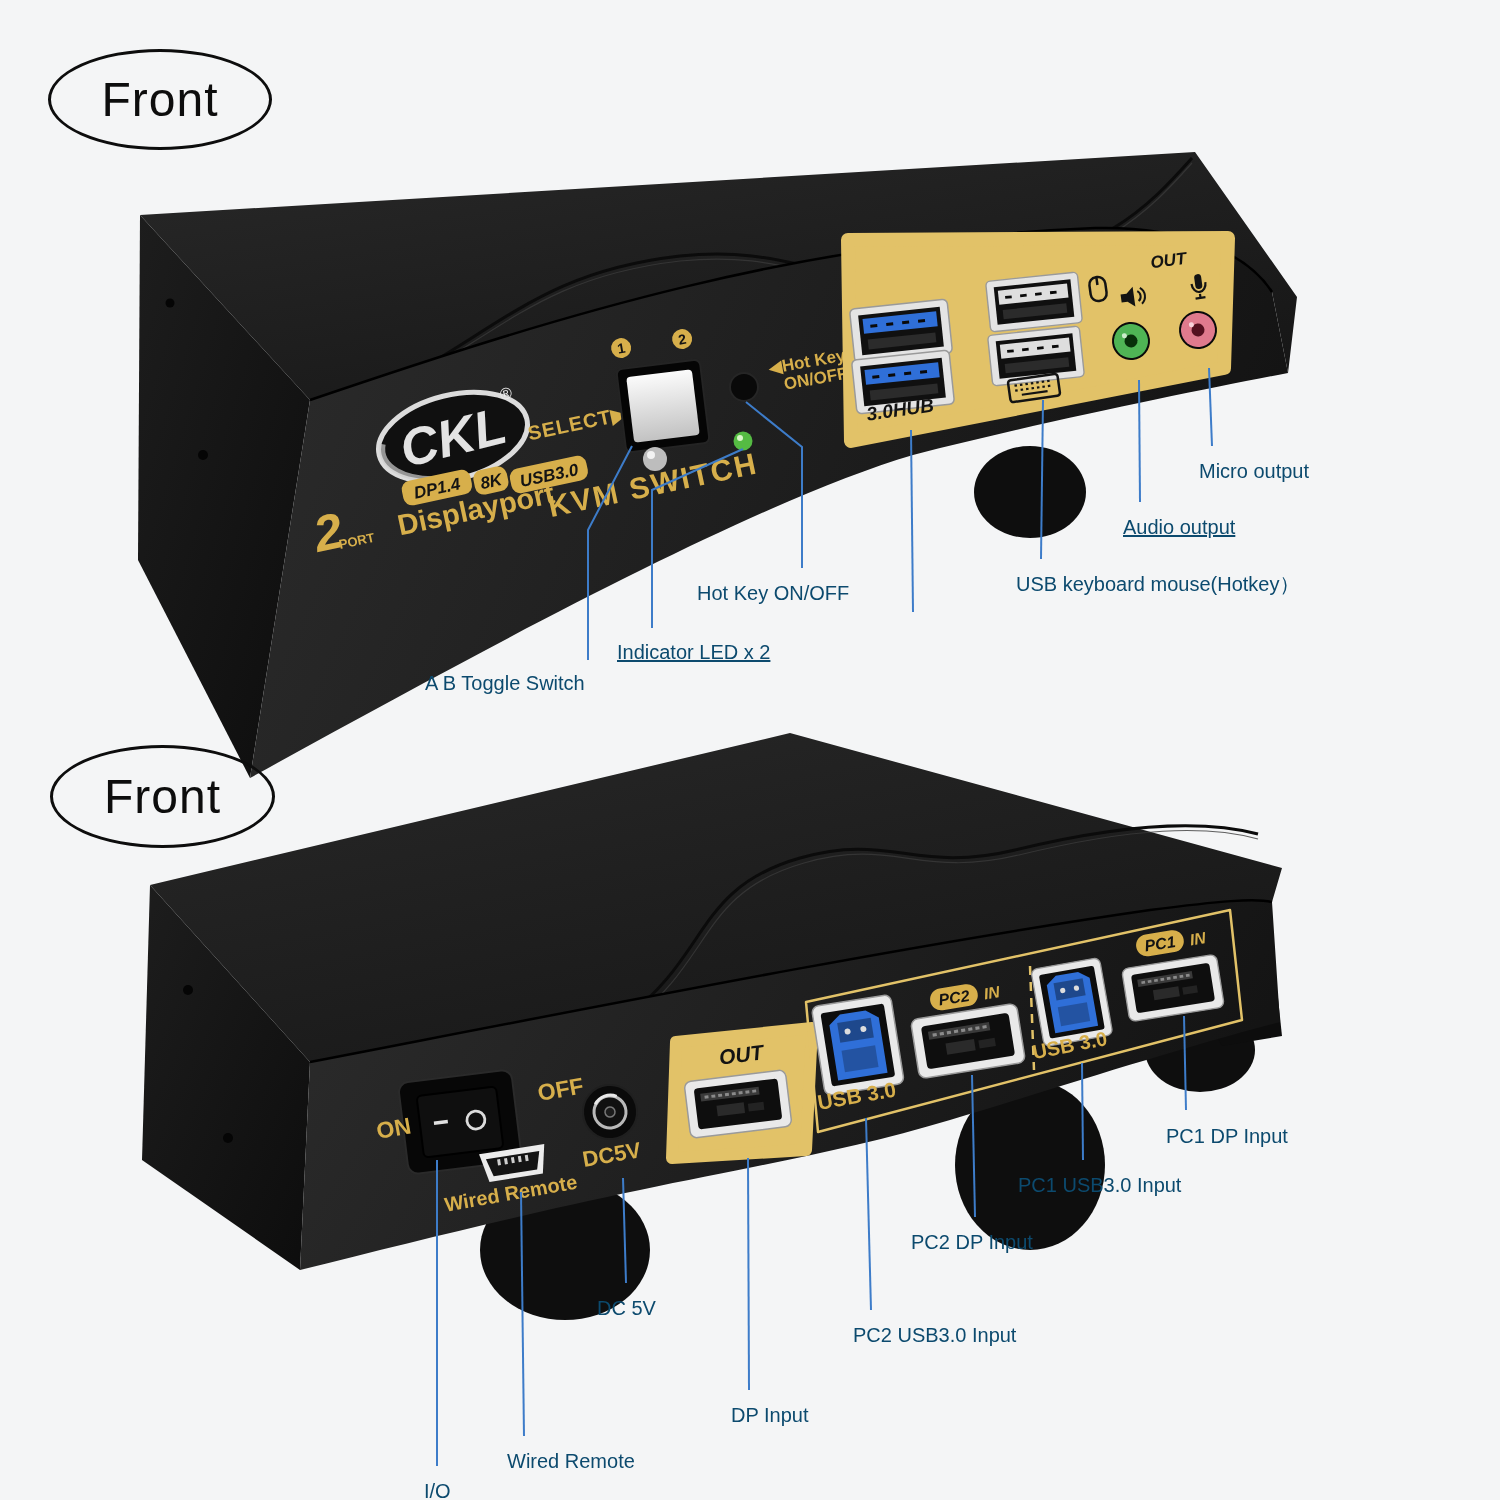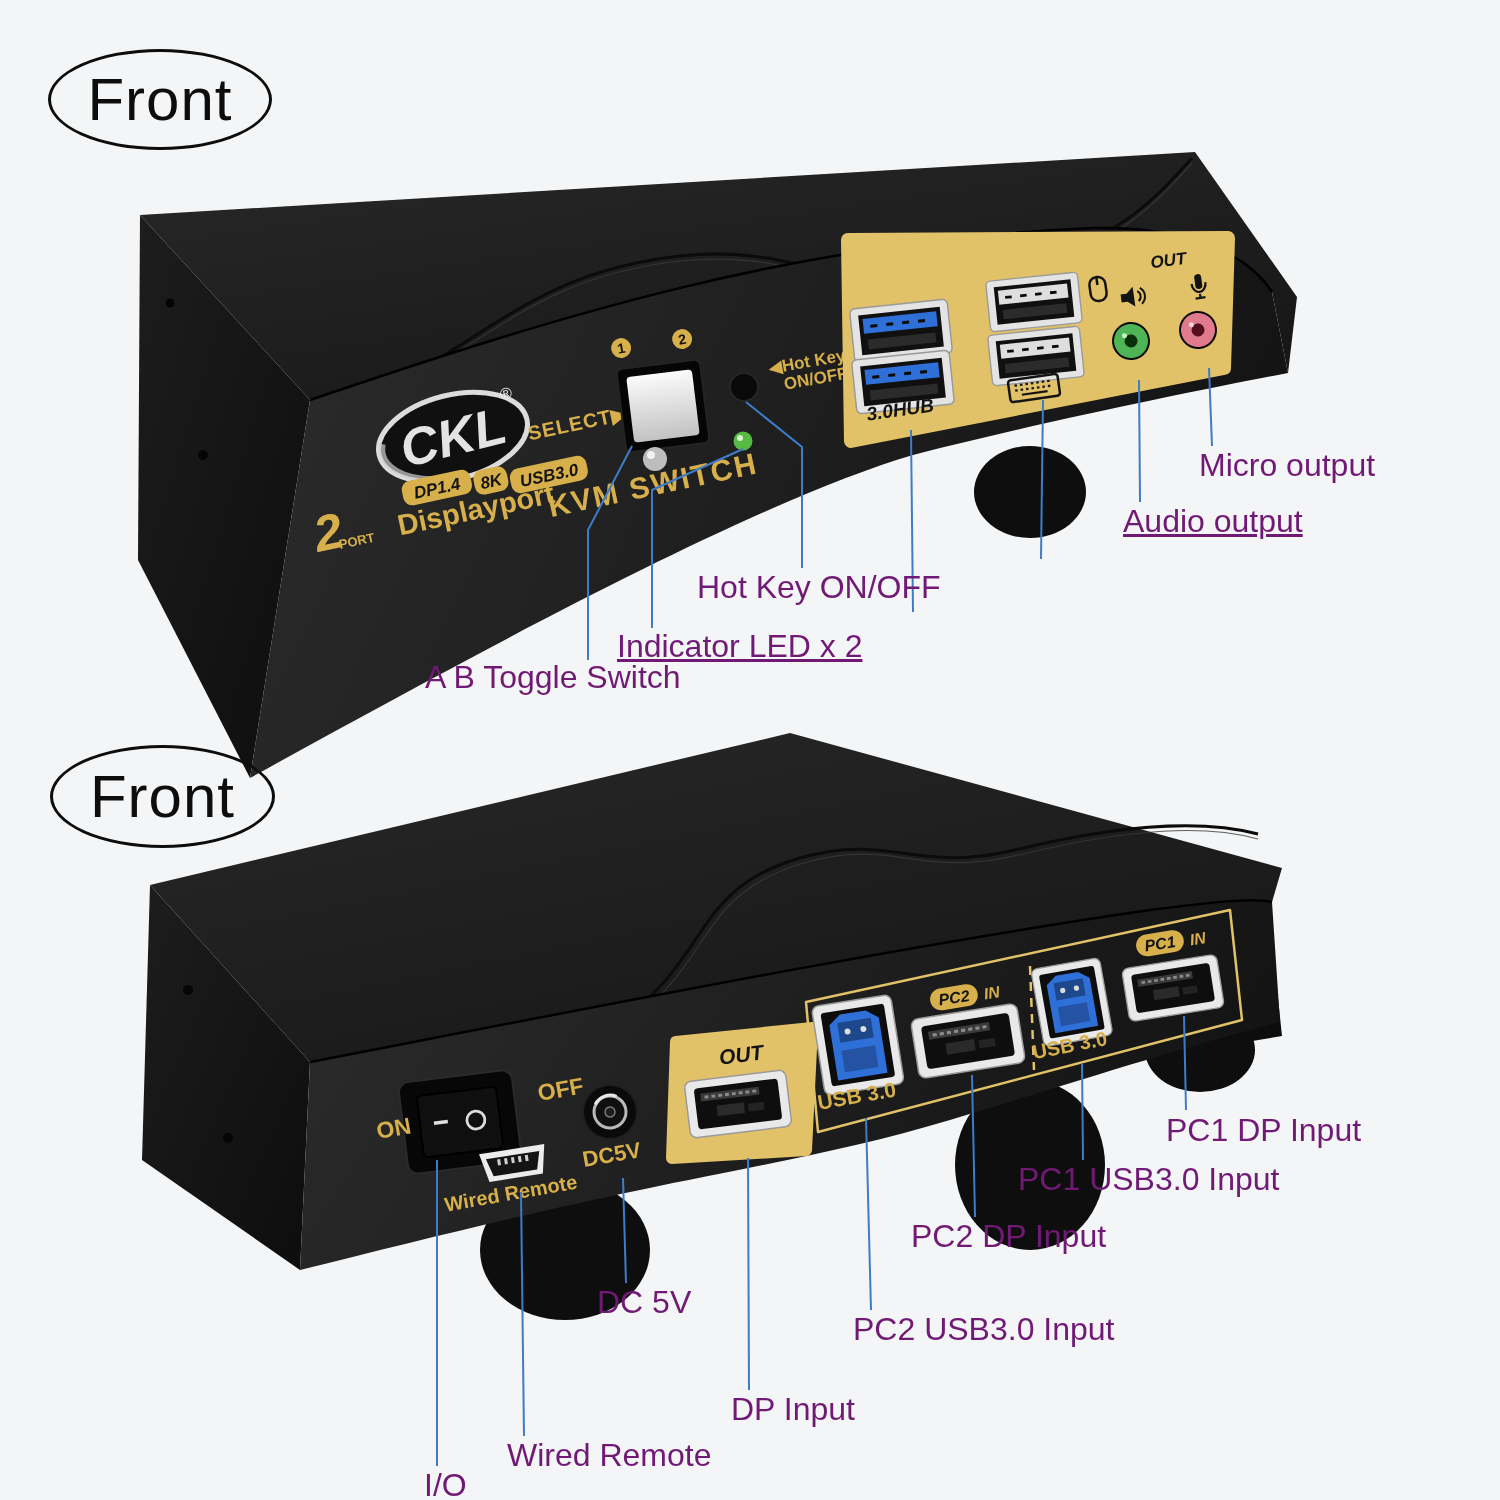--- a/index.html
+++ b/index.html
@@ -3,22 +3,22 @@
 <meta charset="utf-8">
 <style>
   html,body{margin:0;padding:0;}
   body{width:1500px;height:1500px;position:relative;background:#f4f5f6;overflow:hidden;
        font-family:"Liberation Sans",sans-serif;}
   .stage{position:absolute;left:0;top:0;width:1500px;height:1500px;}
   svg{position:absolute;left:0;top:0;}
   svg text{font-family:"Liberation Sans",sans-serif;}
   .oval{position:absolute;border:3px solid #0d0d0d;border-radius:50%;
         display:flex;align-items:center;justify-content:center;
-        font-size:60px;letter-spacing:1px;color:#0d0d0d;}
-  .lbl{position:absolute;font-size:32px;line-height:1.1;color:#701a75;white-space:nowrap;}
+        font-size:48px;letter-spacing:1px;color:#0d0d0d;}
+  .lbl{position:absolute;font-size:20px;line-height:1.1;color:#0c4a6e;white-space:nowrap;margin-top:12px;}
   .gold-t{font-weight:bold;}
 </style>
 </head>
 <body>
 
 <div class="stage">
 
 <svg width="1500" height="1500" viewBox="0 0 1500 1500">
   <defs>
     <linearGradient id="gTopF" x1="0" y1="0" x2="0.7" y2="1">
@@ -294,20 +294,21 @@
 <div class="oval" style="left:48px;top:49px;width:218px;height:95px;">
   <span>Front</span>
 </div>
 <div class="oval" style="left:50px;top:745px;width:219px;height:97px;">
   <span>Front</span>
 </div>
 
 <div class="lbl" style="left:697px;top:570px;">Hot Key ON/OFF</div>
 <div class="lbl" style="left:617px;top:629px;text-decoration:underline;">Indicator LED x 2</div>
 <div class="lbl" style="left:425px;top:660px;">A B Toggle Switch</div>
+<div class="lbl" style="left:1016px;top:561px;">USB keyboard mouse(Hotkey）</div>
 <div class="lbl" style="left:1123px;top:504px;text-decoration:underline;">Audio output</div>
 <div class="lbl" style="left:1199px;top:448px;">Micro output</div>
 
 <div class="lbl" style="left:424px;top:1468px;">I/O</div>
 <div class="lbl" style="left:507px;top:1438px;">Wired Remote</div>
 <div class="lbl" style="left:597px;top:1285px;">DC 5V</div>
 <div class="lbl" style="left:731px;top:1392px;">DP Input</div>
 <div class="lbl" style="left:853px;top:1312px;">PC2 USB3.0 Input</div>
 <div class="lbl" style="left:911px;top:1219px;">PC2 DP Input</div>
 <div class="lbl" style="left:1018px;top:1162px;">PC1 USB3.0 Input</div>

